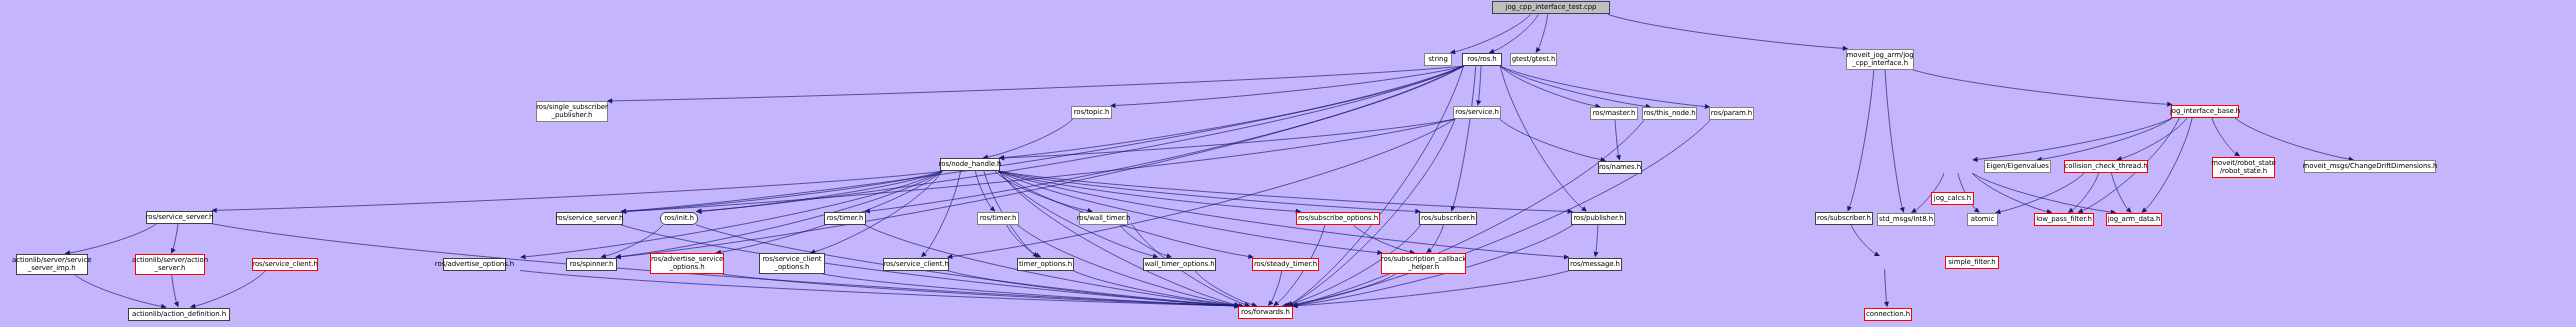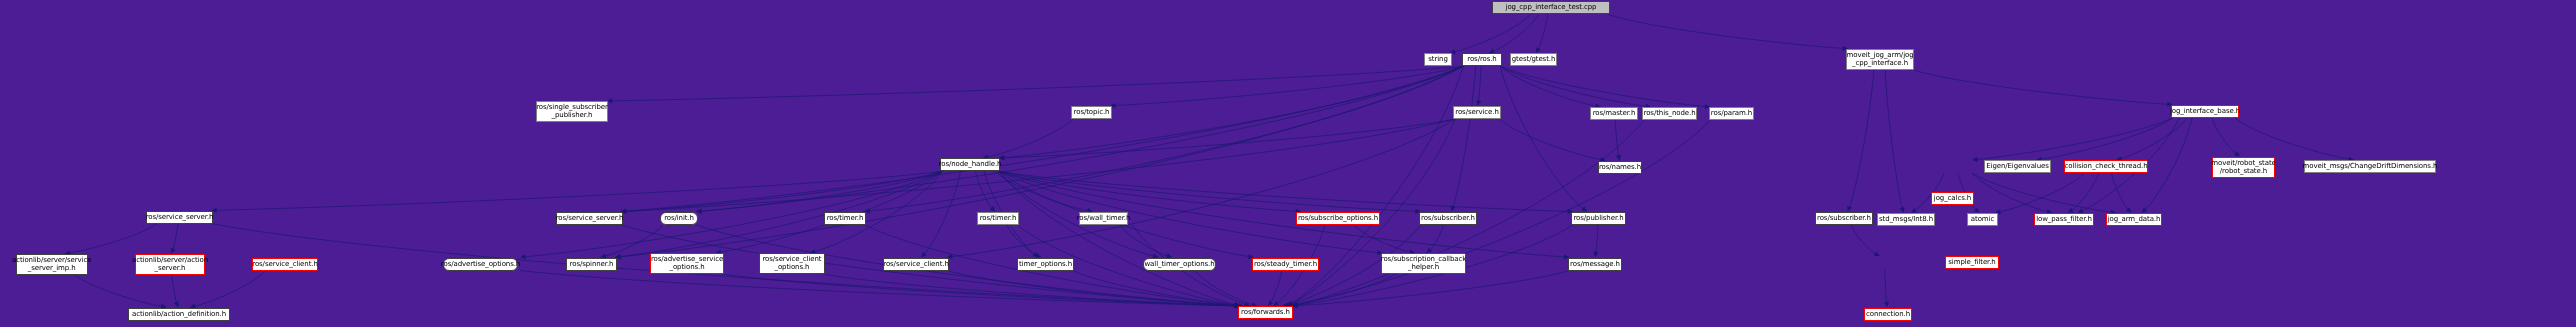--- a/index.html
+++ b/index.html
@@ -7,21 +7,21 @@
     padding: 0;
     background: #ffffff;
   }
   body {
     font-family: "DejaVu Sans", sans-serif;
   }
   #graph-root {
     position: relative;
     width: 2576px;
     height: 327px;
-    background: #4c1d95;
+    background: #c4b5fd;
     overflow: hidden;
   }
   svg#edges {
     position: absolute;
     left: 0; top: 0;
     width: 2576px;
     height: 327px;
   }
   .node {
     position: absolute;
@@ -290,29 +290,29 @@
       <div class="node" style="left: 1877px; top: 213px; width: 58px; height: 13.2px;">std_msgs/Int8.h</div>
       <div class="node" style="left: 1967px; top: 213px; width: 31px; height: 13.2px;">atomic</div>
       <div class="node red" style="left: 2034px; top: 213px; width: 60px; height: 13.2px;">low_pass_filter.h</div>
       <div class="node red" style="left: 2106px; top: 213px; width: 56px; height: 13.2px;">jog_arm_data.h</div>
       <div class="node red" style="left: 1945px; top: 256px; width: 54px; height: 13.2px;">simple_filter.h</div>
       <div class="node strong" style="left: 15.7px; top: 254px; width: 72px; height: 21px;">actionlib/server/service
 _server_imp.h</div>
       <div class="node red" style="left: 135px; top: 254px; width: 70px; height: 21px;">actionlib/server/action
 _server.h</div>
       <div class="node red" style="left: 252px; top: 258px; width: 66px; height: 13.2px;">ros/service_client.h</div>
-      <div class="node strong" style="left: 443px; top: 258px; width: 75px; height: 13.2px; border-radius: 6px;">ros/advertise_options.h</div>
+      <div class="node strong" style="left: 443px; top: 258px; width: 63px; height: 13.2px;">ros/advertise_options.h</div>
       <div class="node strong" style="left: 566px; top: 258px; width: 51px; height: 13.2px;">ros/spinner.h</div>
       <div class="node red" style="left: 650px; top: 253px; width: 74px; height: 21px;">ros/advertise_service
 _options.h</div>
       <div class="node strong" style="left: 759px; top: 253px; width: 66px; height: 21px;">ros/service_client
 _options.h</div>
       <div class="node strong" style="left: 883px; top: 258px; width: 66px; height: 13.2px;">ros/service_client.h</div>
       <div class="node strong" style="left: 1017px; top: 258px; width: 57px; height: 13.2px;">timer_options.h</div>
-      <div class="node strong" style="left: 1143px; top: 258px; width: 73px; height: 13.2px; border-radius: 6px;">wall_timer_options.h</div>
+      <div class="node strong" style="left: 1143px; top: 258px; width: 73px; height: 13.2px;">wall_timer_options.h</div>
       <div class="node red" style="left: 1252px; top: 258px; width: 67px; height: 13.2px;">ros/steady_timer.h</div>
       <div class="node red" style="left: 1381px; top: 253px; width: 85px; height: 21px;">ros/subscription_callback
 _helper.h</div>
       <div class="node strong" style="left: 1568px; top: 258px; width: 54px; height: 13.2px;">ros/message.h</div>
       <div class="node red" style="left: 1238px; top: 306px; width: 55px; height: 13.2px;">ros/forwards.h</div>
       <div class="node red" style="left: 1864px; top: 308px; width: 48px; height: 13.2px;">connection.h</div>
       <div class="node strong" style="left: 128px; top: 308px; width: 102px; height: 13.2px;">actionlib/action_definition.h</div>
     </div>
 </div>
 

